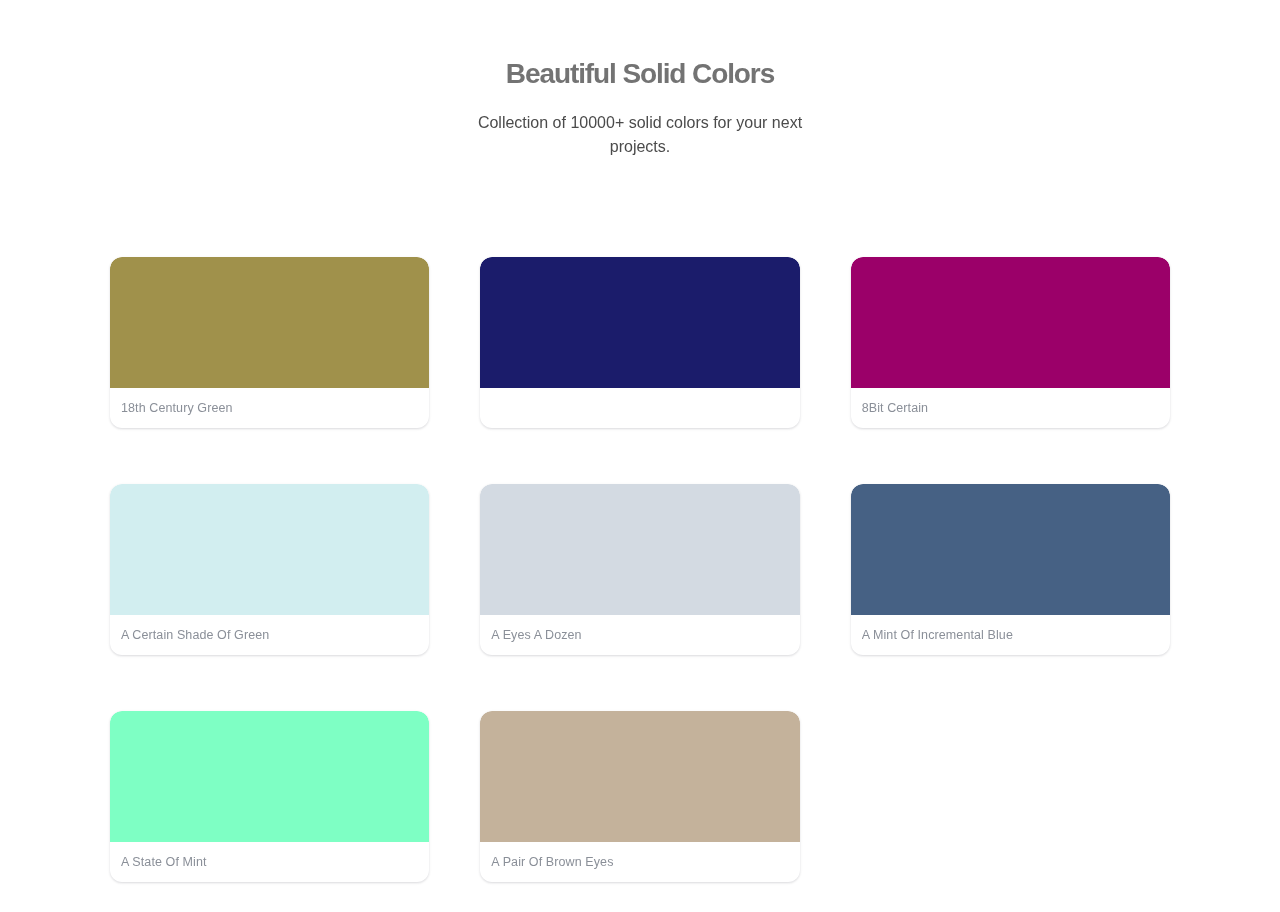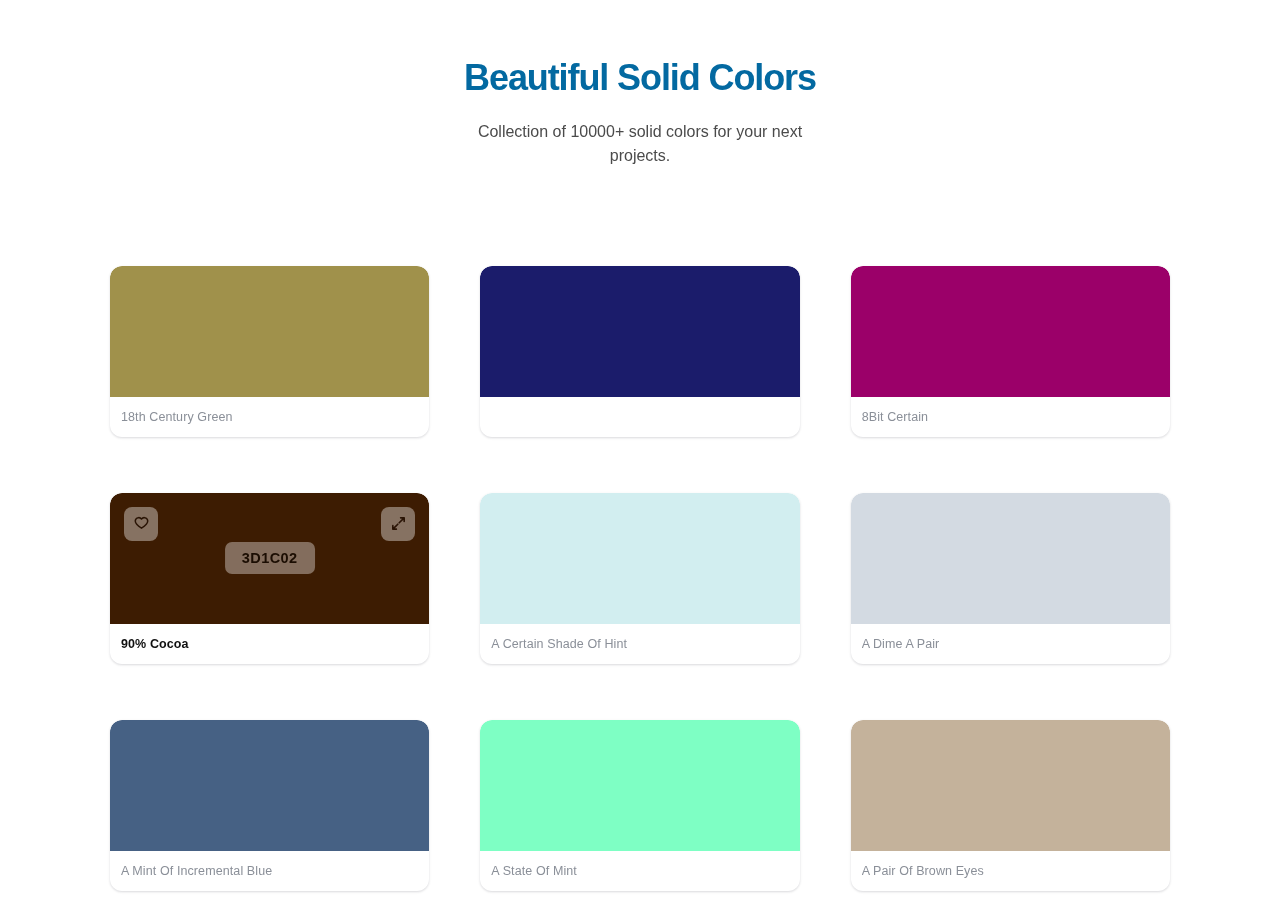--- a/index.html
+++ b/index.html
@@ -18,24 +18,24 @@
     position: relative;
     padding: 0 110px;
   }
 
   
   .header {
     padding-top: 58px;
     text-align: center;
   }
   .page-title {
-    font-size: 36px;
+    font-size: 28px;
     font-weight: 800;
     letter-spacing: -1.1px;
-    color: #0369a1;
+    color: #737373;
     line-height: 1.12;
   }
   .page-subtitle {
     margin: 22px auto 11px;
     max-width: 330px;
     font-size: 16px;
     line-height: 1.48;
     color: #4b4b4b;
     font-weight: 400;
   }
@@ -146,54 +146,30 @@
       </div>
       <div class="color-card">
         <div class="swatch" style="background: rgb(27, 28, 107);"></div>
       </div>
       <div class="color-card">
         <div class="swatch" style="background: rgb(155, 0, 105);"></div>
         <div class="card-footer">
           <span class="color-name">8Bit Certain</span>
         </div>
       </div>
-      <div class="color-card is-hovered">
-        <div class="swatch" style="background: rgb(61, 28, 2);">
-          <div class="swatch-overlay">
-            <button class="icon-btn fav">
-              <span>
-                <svg viewBox="0 0 24 24" fill="none" stroke="#2a1405" stroke-width="2.1" stroke-linecap="round" stroke-linejoin="round">
-                  <path d="M20.8 8.6c0 4.6-8.8 10-8.8 10S3.2 13.2 3.2 8.6a4.9 4.9 0 0 1 8.8-2.9 4.9 4.9 0 0 1 8.8 2.9z"></path>
-                </svg>
-              </span>
-            </button>
-            <button class="icon-btn expand">
-              <span>
-                <svg viewBox="0 0 24 24" fill="none" stroke="#2a1405" stroke-width="2.3" stroke-linecap="round" stroke-linejoin="round">
-                  <path d="M15 4h5v5M20 4l-7 7M9 20H4v-5M4 20l7-7"></path>
-                </svg>
-              </span>
-            </button>
-            <div class="hex-chip">3D1C02</div>
-          </div>
-        </div>
-        <div class="card-footer">
-          <span class="color-name">90% Cocoa</span>
-        </div>
-      </div>
       <div class="color-card">
         <div class="swatch" style="background: rgb(210, 238, 240);"></div>
         <div class="card-footer">
-          <span class="color-name">A Certain Shade Of Hint</span>
+          <span class="color-name">A Certain Shade Of Green</span>
         </div>
       </div>
       <div class="color-card">
         <div class="swatch" style="background: rgb(211, 218, 226);"></div>
         <div class="card-footer">
-          <span class="color-name">A Dime A Pair</span>
+          <span class="color-name">A Eyes A Dozen</span>
         </div>
       </div>
       <div class="color-card">
         <div class="swatch" style="background: rgb(70, 97, 132);"></div>
         <div class="card-footer">
           <span class="color-name">A Mint Of Incremental Blue</span>
         </div>
       </div>
       <div class="color-card">
         <div class="swatch" style="background: rgb(126, 255, 196);"></div>

